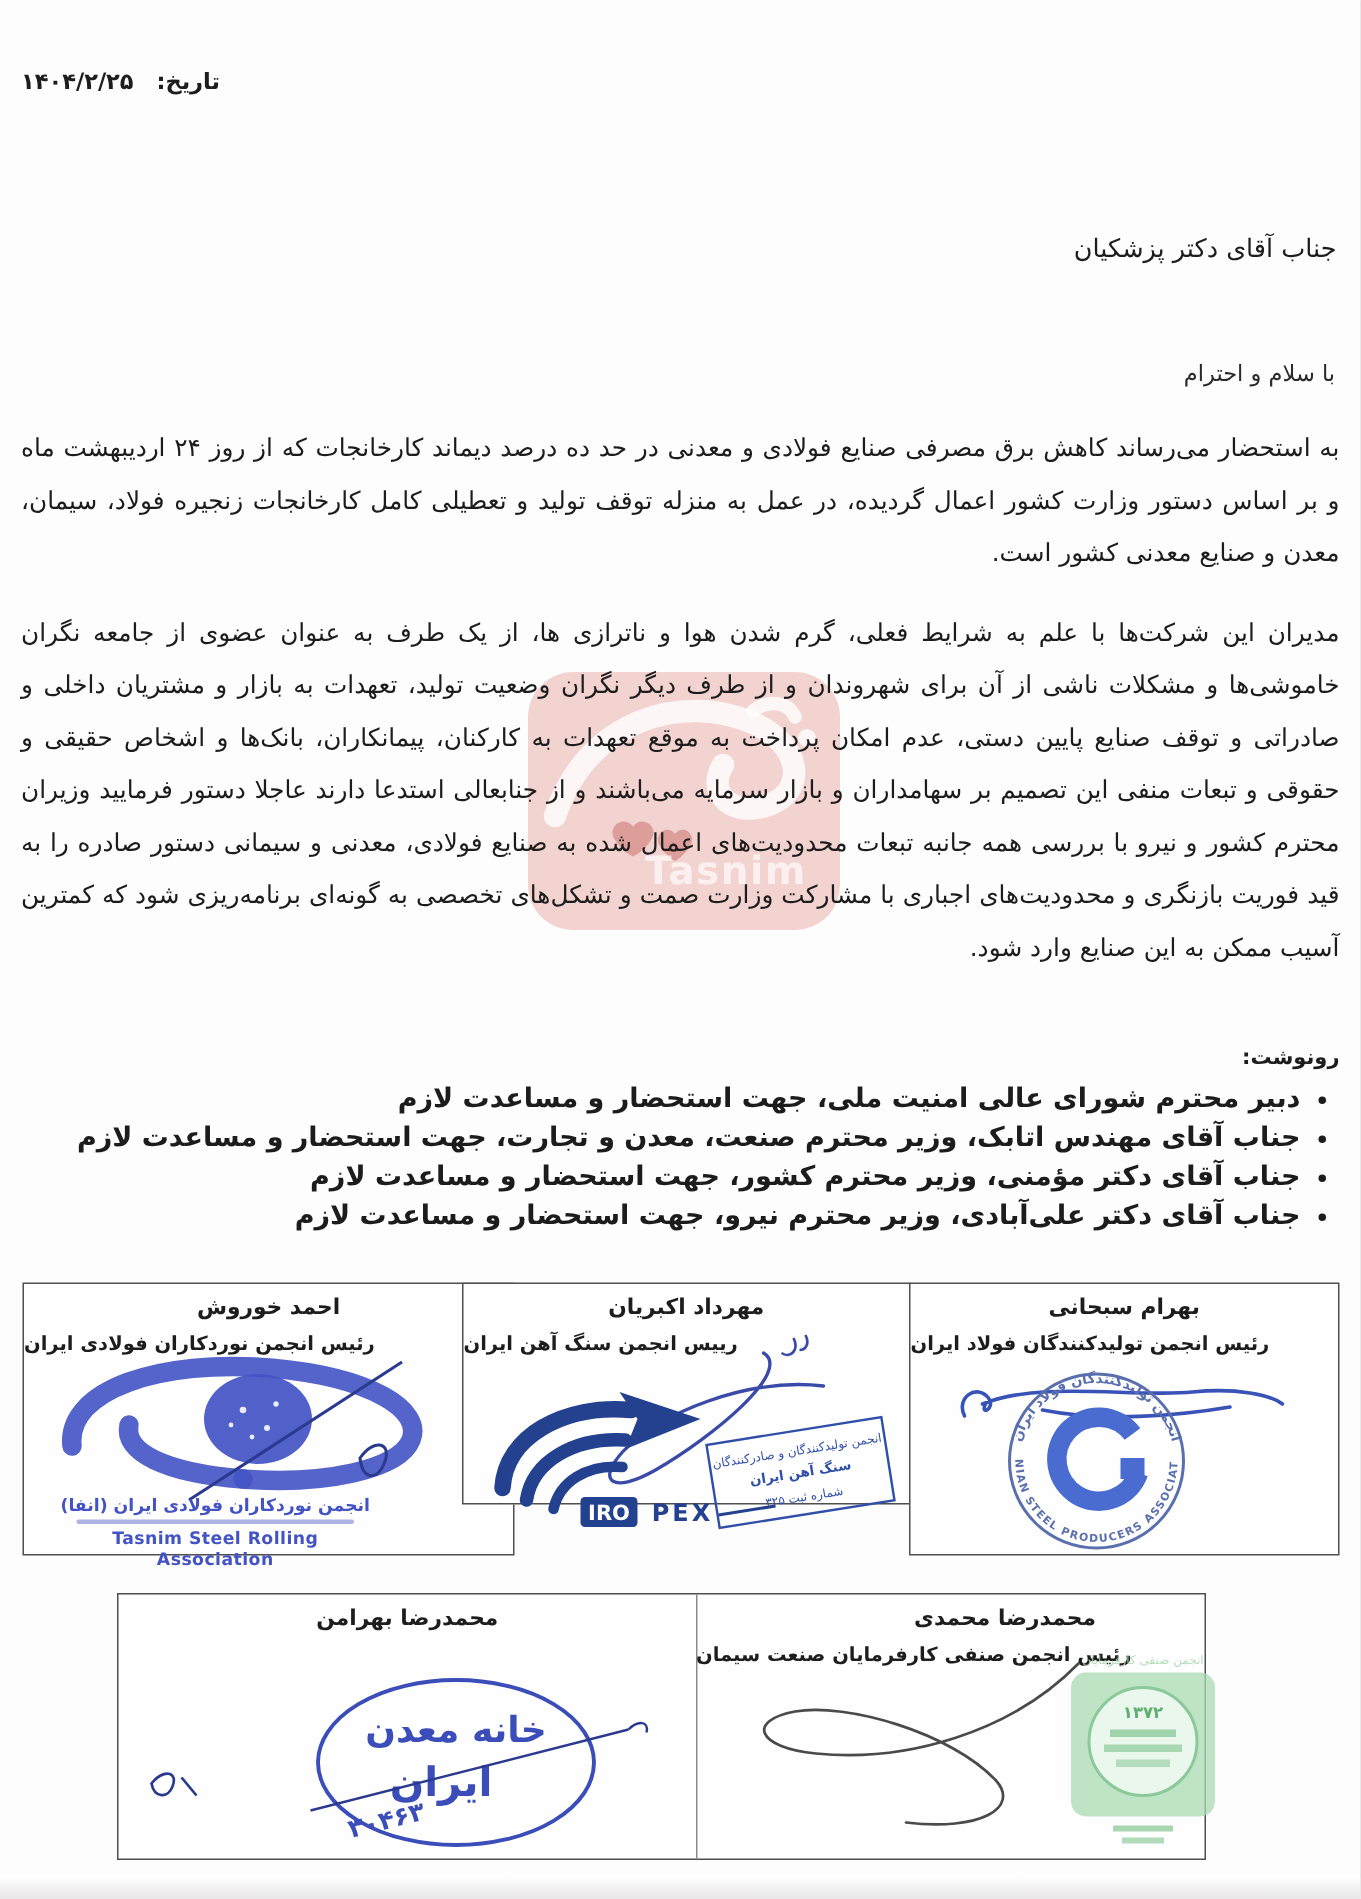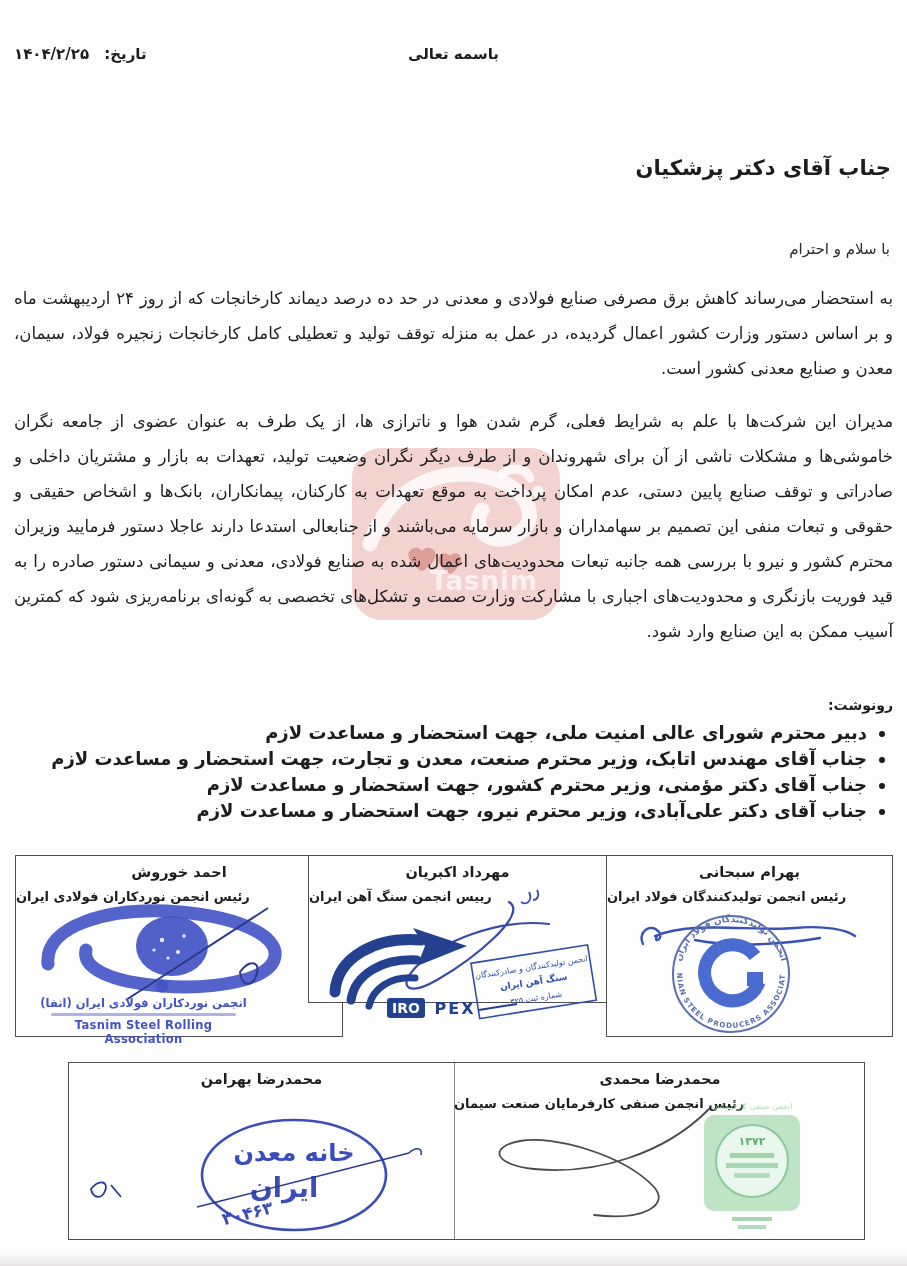--- a/index.html
+++ b/index.html
@@ -15,21 +15,21 @@
 
   
   .besmele { position:absolute; top:45px; left:0; right:0; text-align:center;
     font-size:15px; font-weight:700; }
   .date-line { position:absolute; top:45px; left:14px; direction:rtl;
     font-size:15px; font-weight:700; }
   .date-line .val { margin-right:10px; letter-spacing:1px; }
 
   
   .recipient { position:absolute; top:156px; right:16px; text-align:right; z-index:2; }
-  .recipient .r1 { font-size:21px; font-weight:700; margin-bottom:0; }
+  .recipient .r1 { font-size:17px; font-weight:400; margin-bottom:0; }
   .recipient .r2 { font-size:17.5px; font-weight:700; }
   .salutation { position:absolute; top:240px; right:17px; font-size:15px; color:#2a2a2a; z-index:2; }
 
   
   .para { position:absolute; right:14px; left:14px; font-size:16.5px;
     line-height:35px; text-align:justify; text-align-last:right; color:#1c1c1c; z-index:2; }
   .p1 { top:281px; }
   .p2 { top:404px; }
 
   
@@ -43,21 +43,21 @@
     border-radius:30px; background:rgba(233,176,172,.55); z-index:1; }
   .watermark svg { position:absolute; inset:0; }
   .wm-text { position:absolute; right:22px; bottom:24px; font-size:26px; font-weight:700;
     color:rgba(255,255,255,.66); letter-spacing:1px; direction:ltr; }
 
   
   .sig-box { position:absolute; border:1px solid #4f4f4f; background:#fefefe; }
   .box-left  { left:15px;  top:855px; width:328px; height:182px; }
   .box-mid   { left:308px; top:855px; width:299px; height:148px; }
   .box-right { left:606px; top:855px; width:287px; height:182px; }
-  .box-row2  { left:68px;  top:1062px; width:797px; height:178px; }
+  .box-row2  { left:78px;  top:1062px; width:726px; height:178px; }
   .row2-divider { position:absolute; top:0; bottom:0; left:385px; width:1px; background:#8a8a8a; }
 
   .sig-name { text-align:center; font-size:14.5px; font-weight:700; margin-top:8px; }
   .sig-title { text-align:left; font-size:13px; font-weight:700; margin-top:9px; }
   .half { position:absolute; top:0; bottom:0; }
   .half-l { left:0; width:385px; }
   .half-r { left:385px; width:412px; }
 
   .abs { position:absolute; }
 
@@ -67,21 +67,20 @@
   .org-mid { position:absolute; top:157px; left:35px; width:185px; height:3px;
     background:#8a93d6; opacity:.7; border-radius:2px; }
   .org-en { position:absolute; top:162px; left:20px; width:215px; text-align:center;
     font-size:11.5px; font-weight:700; color:#4353c4; letter-spacing:.3px; }
 </style>
 </head>
 <body>
 
 <div class="page">
 
-  <div class="besmele">باسمه تعالی</div>
   <div class="date-line">
     <span>تاریخ:</span>
     <span class="val">۱۴۰۴/۲/۲۵</span>
   </div>
 
   <div class="watermark">
     <svg viewBox="0 0 208 172">
       <path d="M18,96 C40,30 105,14 150,34 C182,48 186,78 162,88 C138,98 118,82 130,62" fill="none" stroke="rgba(255,255,255,0.8)" stroke-width="15" stroke-linecap="round"></path>
       <path d="M150,26 C160,18 174,20 178,30" fill="none" stroke="rgba(255,255,255,0.8)" stroke-width="9" stroke-linecap="round"></path>
       <circle cx="186" cy="44" r="6" fill="rgba(255,255,255,0.8)"></circle>

